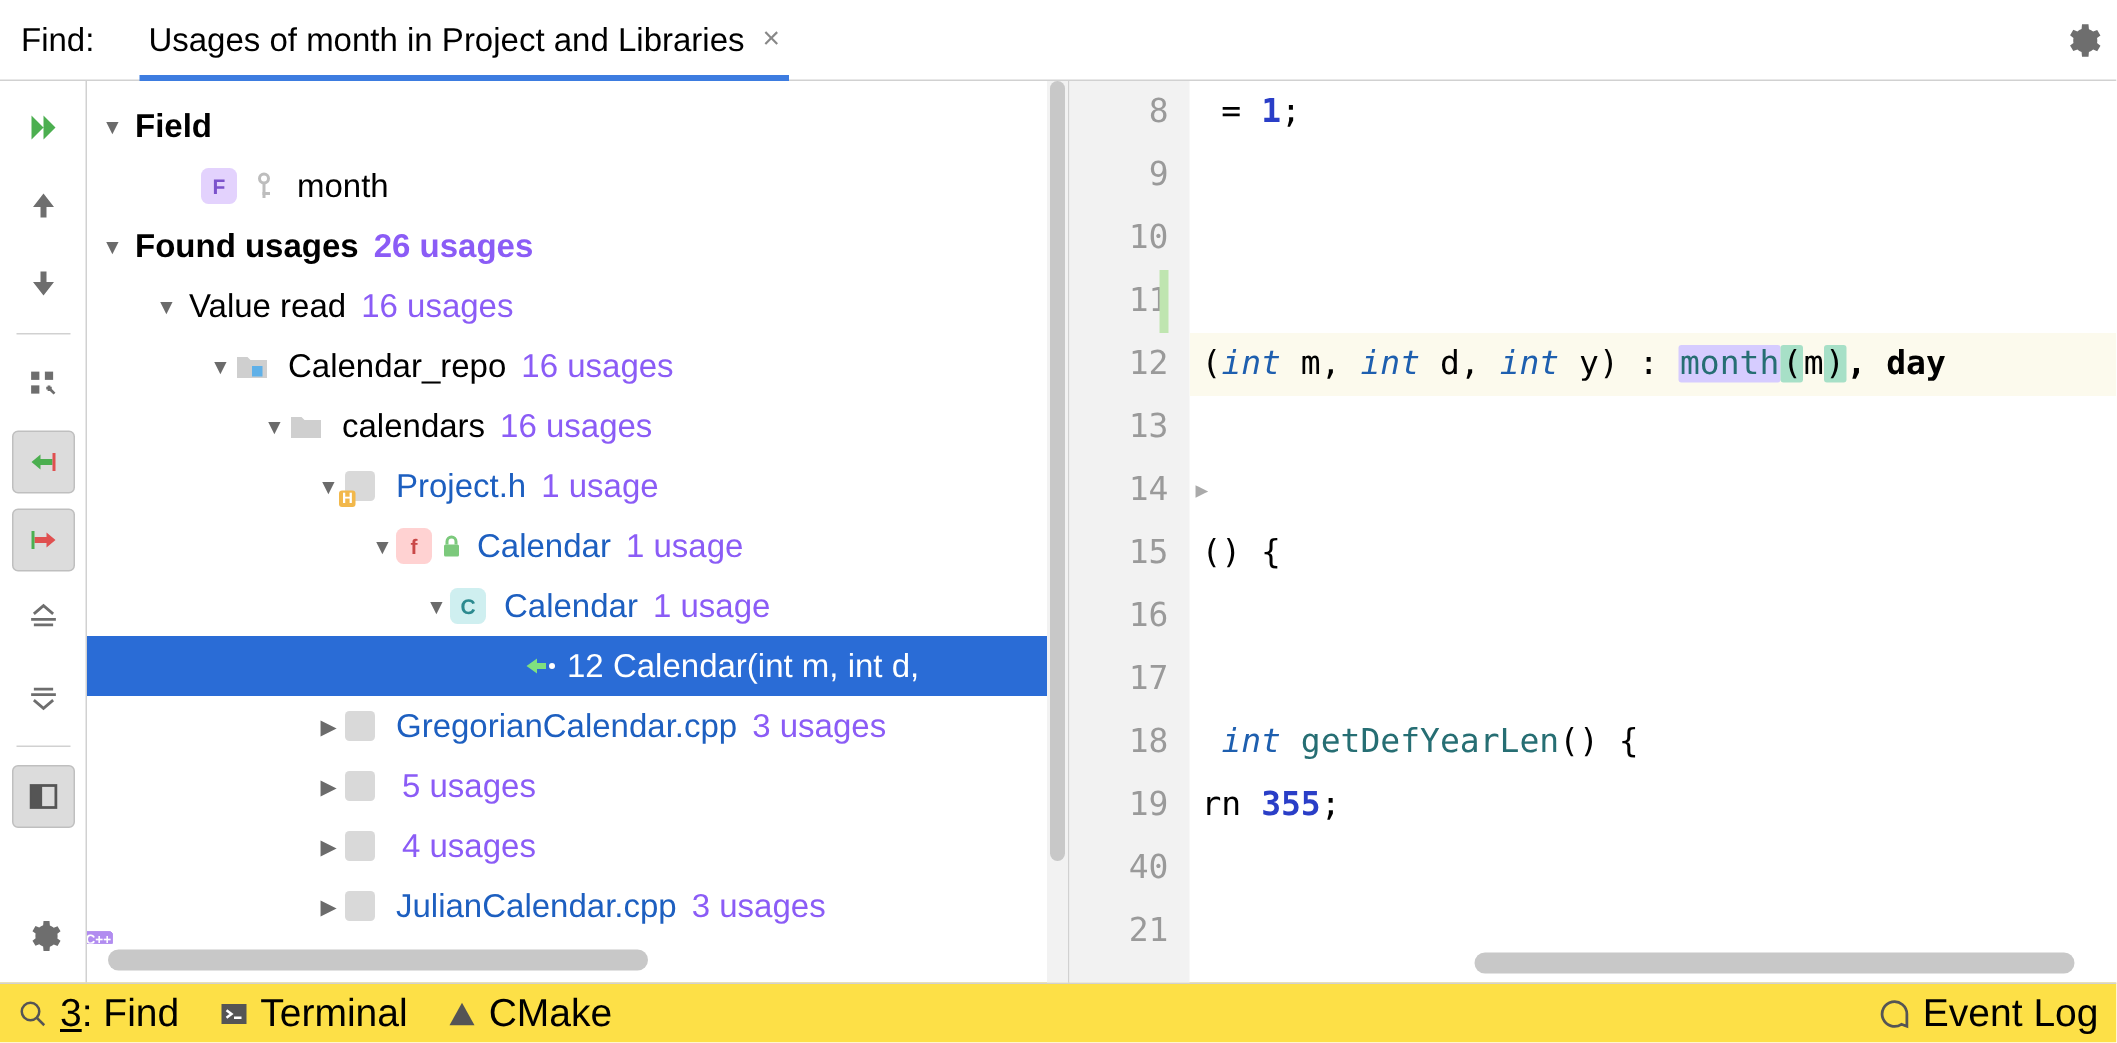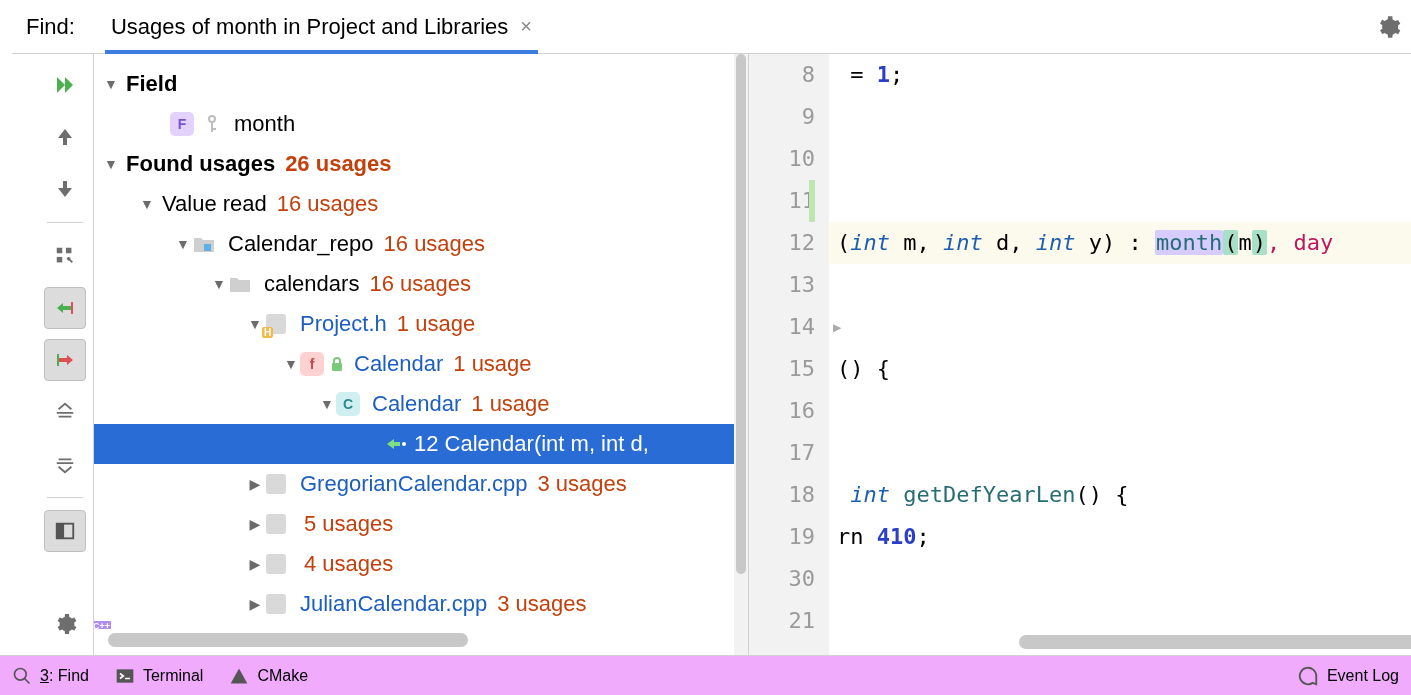--- a/index.html
+++ b/index.html
@@ -1,48 +1,48 @@
 <!DOCTYPE html>
 <html><head>
 <meta charset="utf-8">
 <style>
 * { box-sizing: border-box; margin: 0; padding: 0; }
 html, body { width: 1411px; height: 695px; font-family: -apple-system, "Segoe UI", Arial, sans-serif; font-size: 22px; background: #fff; color: #000; overflow: hidden; }
 
 .root { display: flex; flex-direction: column; width: 100%; height: 100%; }
 
 
-.findbar { display: flex; align-items: center; height: 54px; border-bottom: 1px solid #d1d1d1; padding: 0 10px 0 14px; gap: 30px; margin-left: 12px; }
+.findbar { display: flex; align-items: center; height: 54px; border-bottom: 1px solid #d1d1d1; padding: 0 10px 0 14px; gap: 30px; }
 .tab { position: relative; display: flex; align-items: center; height: 100%; gap: 12px; padding: 0 6px; }
 .tab::after { content: ""; position: absolute; left: 0; right: 0; bottom: -1px; height: 4px; background: #3d7ce0; }
 .tab .close { color: #888; cursor: pointer; font-size: 20px; }
 .spacer { flex: 1; }
 .gear-top { color: #6e6e6e; cursor: pointer; }
 
 
-.main { flex: 1; display: flex; min-height: 0; padding-left: 36px; }
+.main { flex: 1; display: flex; min-height: 0; }
 
 
 .vt { width: 58px; border-right: 1px solid #d1d1d1; display: flex; flex-direction: column; align-items: center; padding-top: 10px; gap: 10px; }
 .vt .btn { width: 42px; height: 42px; display: flex; align-items: center; justify-content: center; cursor: pointer; border-radius: 4px; border: 1px solid transparent; }
 .vt .btn.sel { background: #dcdcdc; border: 1px solid #bfbfbf; }
 .vt .sep { width: 36px; height: 1px; background: #d1d1d1; margin: 2px 0; }
 .vt .bottom { margin-top: auto; margin-bottom: 10px; }
 
 
 .treewrap { width: 654px; position: relative; display: flex; flex-direction: column; min-height: 0; }
 .tree { flex: 1; overflow: hidden; padding: 10px 0 0 0; position: relative; }
 .row { display: flex; align-items: center; height: 40px; white-space: nowrap; padding-right: 8px; }
 .row.sel { background: #2a6cd6; color: #fff; }
 .disc { width: 18px; text-align: center; color: #6b6b6b; cursor: pointer; font-size: 14px; user-select: none; }
 .disc.right::before { content: "▶"; }
 .disc.down::before { content: "▼"; }
 .ind { display: inline-block; }
 .bold { font-weight: 700; }
-.count { color: #c2410c; margin-left: 10px; }
+.count { color: #8b5cf6; margin-left: 10px; }
 .link { color: #1d5fc0; }
 .name { margin-left: 6px; }
 
 .ficon { width: 24px; height: 24px; display: inline-flex; align-items: center; justify-content: center; border-radius: 5px; font-size: 14px; font-weight: 700; margin-right: 6px; flex-shrink: 0; }
 .ficon.F { background: #e3d2fd; color: #7b52cc; }
 .ficon.f { background: #ffd2d2; color: #c94848; }
 .ficon.C { background: #cfeff0; color: #2c8a8f; }
 .ficon.folder svg, .ficon.folder2 svg { display:block; }
 .ficon.h { position:relative; }
 .ficon.h .base { width:20px; height:20px; background:#d9d9d9; border-radius:3px; position:relative; }
@@ -64,30 +64,30 @@
 .gutter { width: 80px; background: #f2f2f2; color: #9a9a9a; text-align: right; padding-right: 14px; font-family: Menlo, Consolas, monospace; font-size: 22px; display:flex; flex-direction:column; }
 .gline { height: 42px; line-height: 42px; position:relative; }
 .code { flex: 1; font-family: Menlo, Consolas, monospace; font-size: 22px; overflow: hidden; position:relative; }
 .cline { height: 42px; line-height: 42px; white-space: pre; padding-left: 8px; }
 .cline.hl { background: #fcfaed; }
 .kw { color: #1e5faf; font-style: italic; }
 .id { color: #266e73; }
 .num { color: #2a3ec7; font-weight:600; }
 .usage-hl { background: #d6ccff; border-radius:2px; padding:0 1px; }
 .brmatch { background: #a7e0c7; border-radius:2px; padding:0 1px; }
-.nav-in { color:#be185d; }
+.nav-in { color:#000000;font-weight:bold; }
 
 .fold-mark { position:absolute; left:4px; color:#aaa; font-size:14px; }
 .green-bar { position:absolute; right:0; top:0; width:6px; height:42px; background:#bfe5b0; }
 
 .ehscroll { position:absolute; left:90px; right:20px; bottom:6px; height:14px; }
 .ehscroll .thumb { position:absolute; left:100px; width:400px; height:14px; background:#c8c8c8; border-radius:7px; }
 
 
-.status { height: 40px; border-top: 1px solid #d1d1d1; display: flex; align-items: center; padding: 0 12px; gap: 26px; background: #f0abfc; font-size: 16px; }
+.status { height: 40px; border-top: 1px solid #d1d1d1; display: flex; align-items: center; padding: 0 12px; gap: 26px; background: #fde047; font-size: 26px; }
 .status .item { display: flex; align-items: center; gap: 8px; cursor: pointer; }
 .status .underline { text-decoration: underline; }
 .status .right { margin-left: auto; }
 
 svg { display:block; }
 </style>
 </head>
 <body>
 
 <div class="root">
@@ -319,36 +319,36 @@
         <div class="gline">10</div>
         <div class="gline"><span>11</span><span class="green-bar"></span></div>
         <div class="gline">12</div>
         <div class="gline">13</div>
         <div class="gline">14</div>
         <div class="gline">15</div>
         <div class="gline">16</div>
         <div class="gline">17</div>
         <div class="gline">18</div>
         <div class="gline">19</div>
-        <div class="gline">30</div>
+        <div class="gline">40</div>
         <div class="gline">21</div>
       </div>
       <div class="code">
         <div class="cline"><span> = </span><span class="num">1</span><span>;</span></div>
         <div class="cline"></div>
         <div class="cline"></div>
         <div class="cline"></div>
         <div class="cline hl"><span>(</span><span class="kw">int</span><span> m</span><span>, </span><span class="kw">int</span><span> d</span><span>, </span><span class="kw">int</span><span> y</span><span>) : </span><span class="usage-hl id">month</span><span class="brmatch">(</span><span>m</span><span class="brmatch">)</span><span class="nav-in">, day</span></div>
         <div class="cline"></div>
         <div class="cline"><span class="fold-mark">▶</span></div>
         <div class="cline">() {</div>
         <div class="cline"></div>
         <div class="cline"></div>
         <div class="cline"> <span class="kw">int</span><span class="id"> getDefYearLen</span><span>() {</span></div>
-        <div class="cline"><span>rn </span><span class="num">410</span><span>;</span></div>
+        <div class="cline"><span>rn </span><span class="num">355</span><span>;</span></div>
         <div class="cline"></div>
         <div class="cline"></div>
         <div class="ehscroll">
             <div class="thumb"></div>
           </div>
       </div>
     </div>
 
   </div>
 

